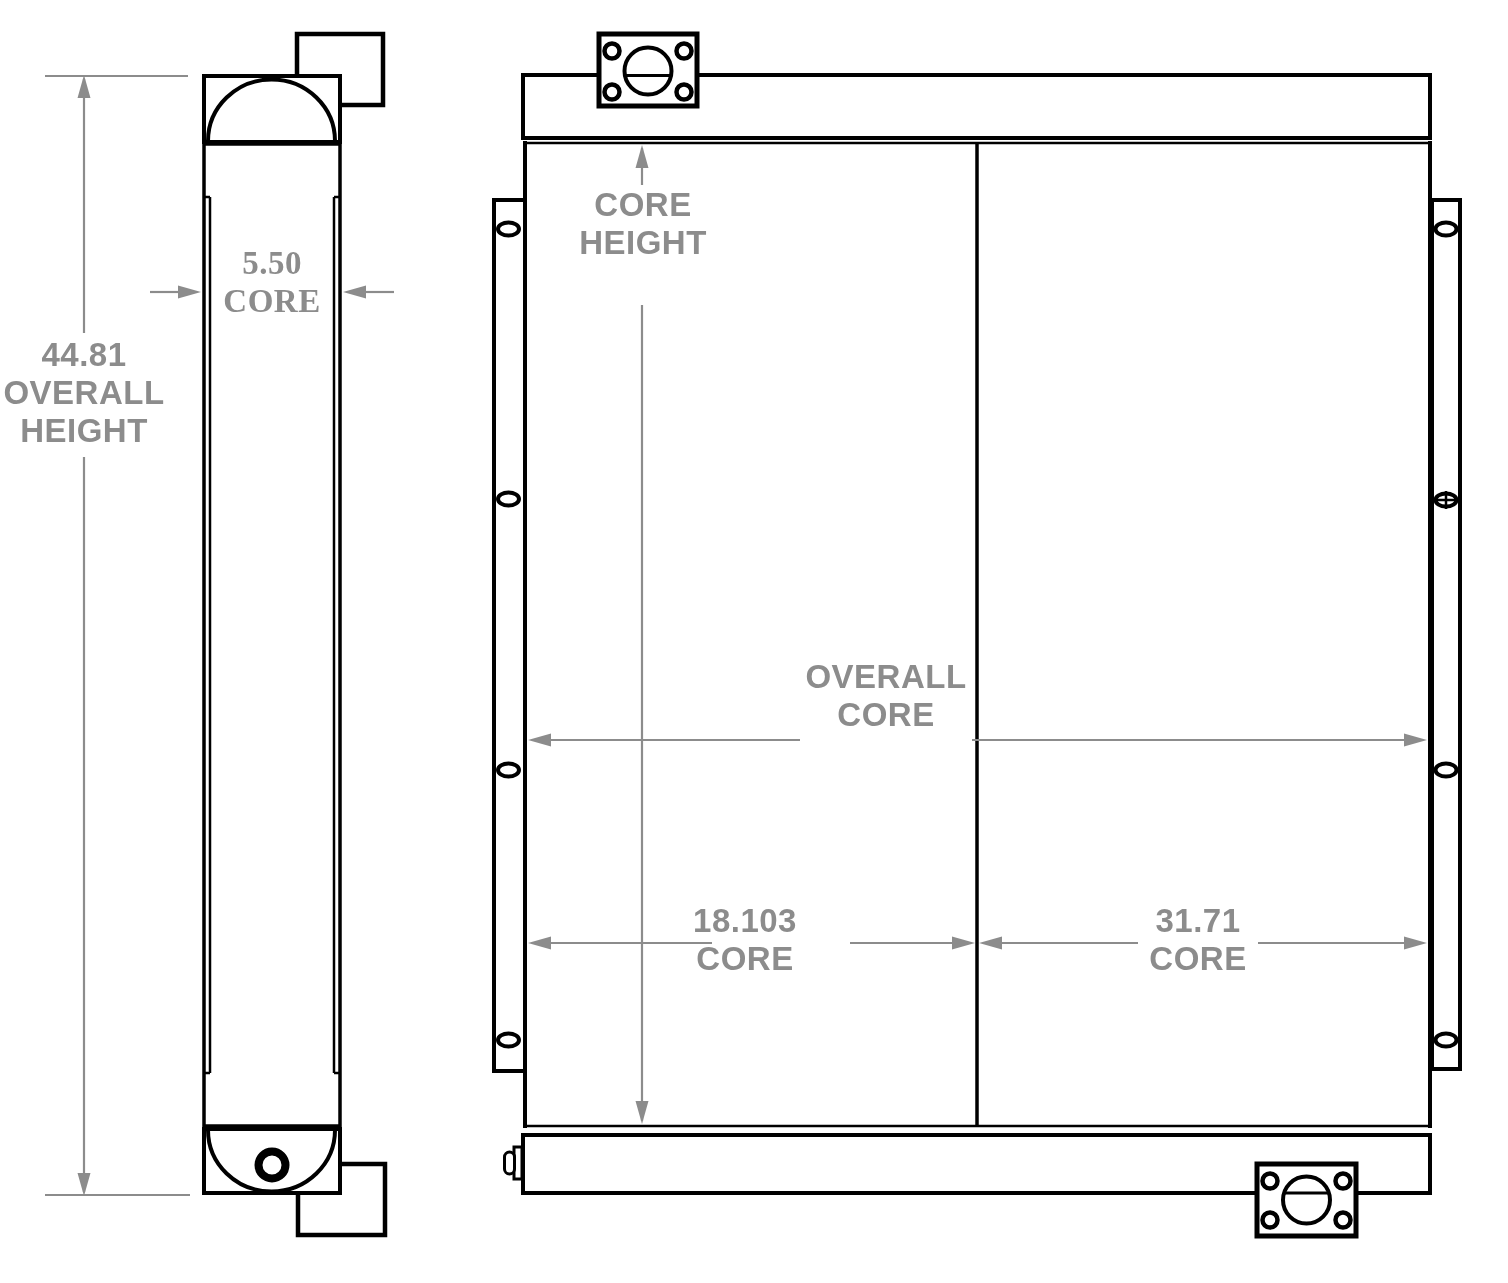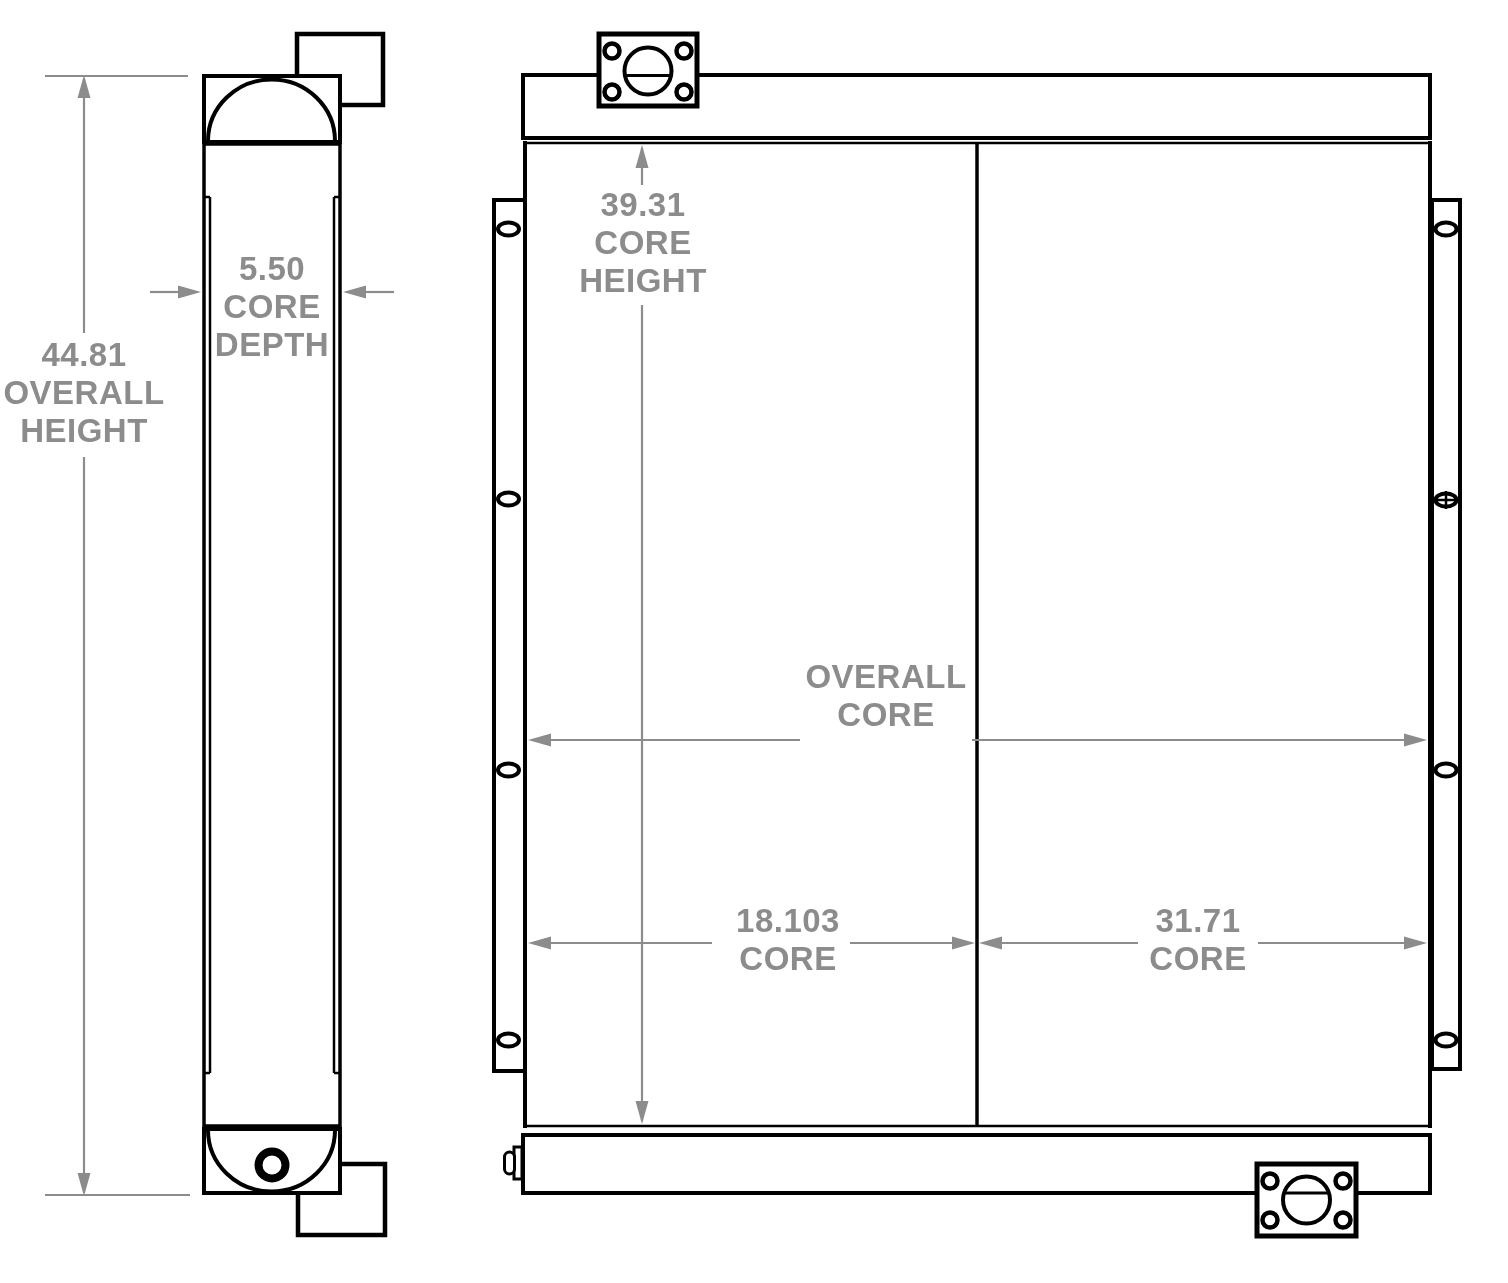--- a/index.html
+++ b/index.html
@@ -150,38 +150,36 @@
       </g>
     </g>
   </svg>
 
   <div class="dim-label" style="left:-46px;top:336px;">
     <span>44.81</span>
     <span>OVERALL</span>
     <span>HEIGHT</span>
   </div>
 
-  <div class="dim-label" style="left:142px;top:250px;">
+  <div class="dim-label" style="left:142px;top:244px;font-family:Liberation Serif, serif;">
     <span>5.50</span>
     <span>CORE</span>
-    <span>DEPTH</span>
   </div>
 
   <div class="dim-label" style="left:513px;top:186px;">
-    <span>39.31</span>
     <span>CORE</span>
     <span>HEIGHT</span>
   </div>
 
   <div class="dim-label" style="left:756px;top:658px;">
     <span>OVERALL</span>
     <span>CORE</span>
   </div>
 
-  <div class="dim-label" style="left:658px;top:902px;">
+  <div class="dim-label" style="left:615px;top:902px;">
     <span>18.103</span>
     <span>CORE</span>
   </div>
 
   <div class="dim-label" style="left:1068px;top:902px;">
     <span>31.71</span>
     <span>CORE</span>
   </div>
 
 </div>

